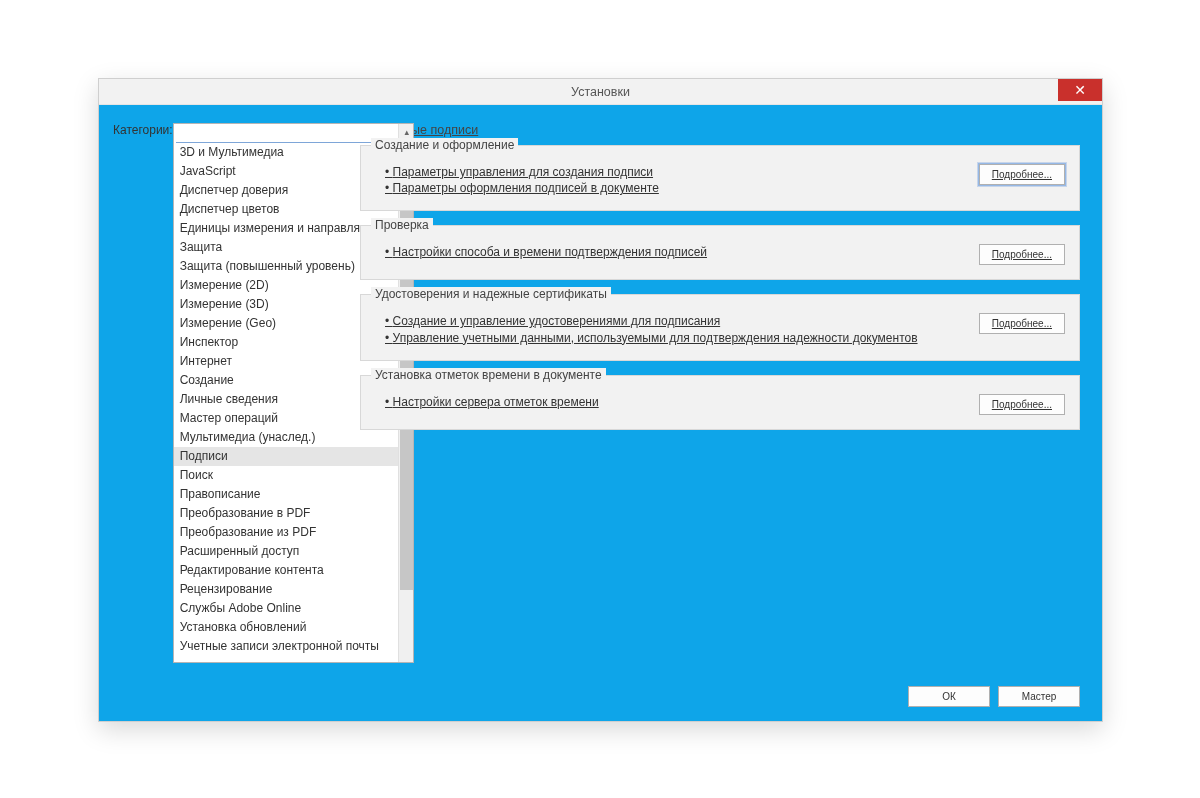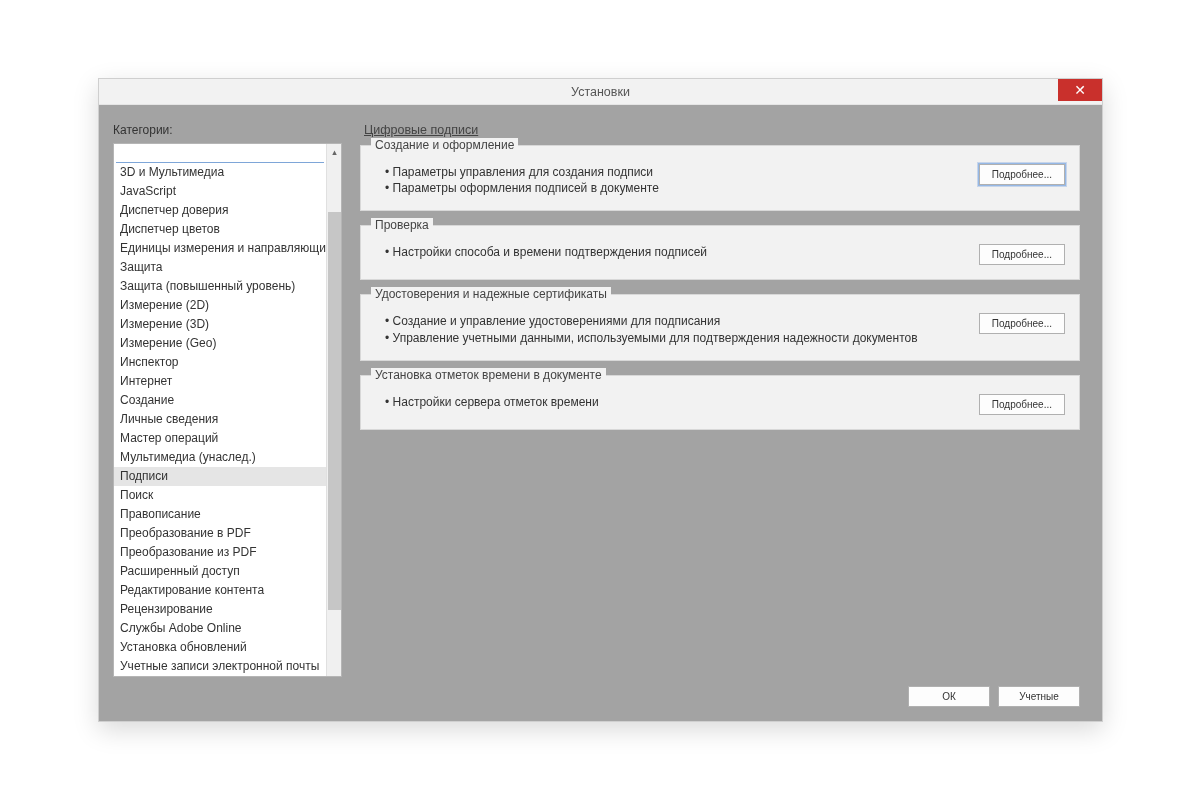--- a/index.html
+++ b/index.html
@@ -11,21 +11,21 @@
       width: 1200px;
       height: 798px;
       position: relative;
     }
     .dialog {
       position: absolute;
       left: 98px;
       top: 78px;
       width: 1005px;
       height: 644px;
-      background: #a3a3a3;
+      background: #0ea5e9;
       border: 1px solid #cfcfcf;
       box-shadow: 0 8px 24px rgba(0,0,0,0.15);
       display: flex;
       flex-direction: column;
     }
     .titlebar {
       height: 26px;
       display: flex;
       align-items: center;
       justify-content: center;
@@ -55,21 +55,21 @@
     .dialog-body {
       flex: 1;
       display: flex;
       padding: 0 0 0 0;
       overflow: hidden;
     }
     .sidebar {
       width: 255px;
       padding: 18px 12px 14px 14px;
       display: flex;
-      flex-direction: column;
+      flex-direction: row;
     }
     .sidebar-label {
       font-size: 12px;
       color: #333;
       margin-bottom: 6px;
     }
     .list-wrap {
       flex: 1;
       background: #fff;
       border: 1px solid #b5b5b5;
@@ -138,20 +138,21 @@
       margin-bottom: 8px;
       margin-left: 4px;
       text-decoration: underline;
     }
     .groupbox {
       border: 1px solid #d8d8d8;
       background: #f2f2f2;
       margin-bottom: 14px;
       position: relative;
       padding: 18px 14px 14px 14px;
+      text-decoration: underline;
     }
     .group-legend {
       position: absolute;
       top: -8px;
       left: 10px;
       background: #f2f2f2;
       padding: 0 4px;
       font-size: 12px;
       color: #444;
     }
@@ -292,15 +293,15 @@
               <button class="btn">Подробнее...</button>
             </div>
           </div>
         </div>
     </div>
 
   </div>
 
   <div class="footer">
     <button class="btn btn-wide">ОК</button>
-    <button class="btn btn-wide">Учетные</button>
+    <button class="btn btn-wide">Мастер</button>
   </div>
 </div>
 
 </body></html>

